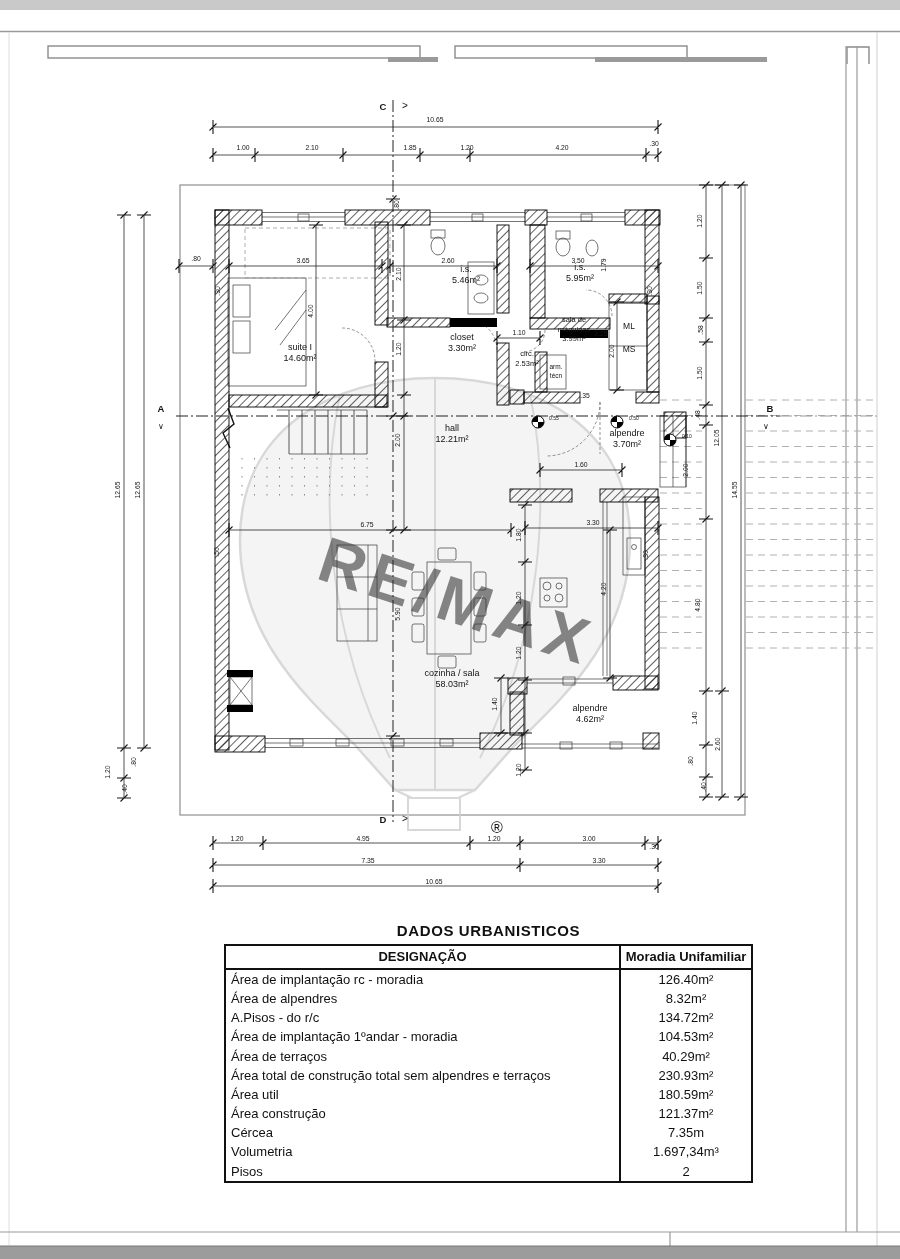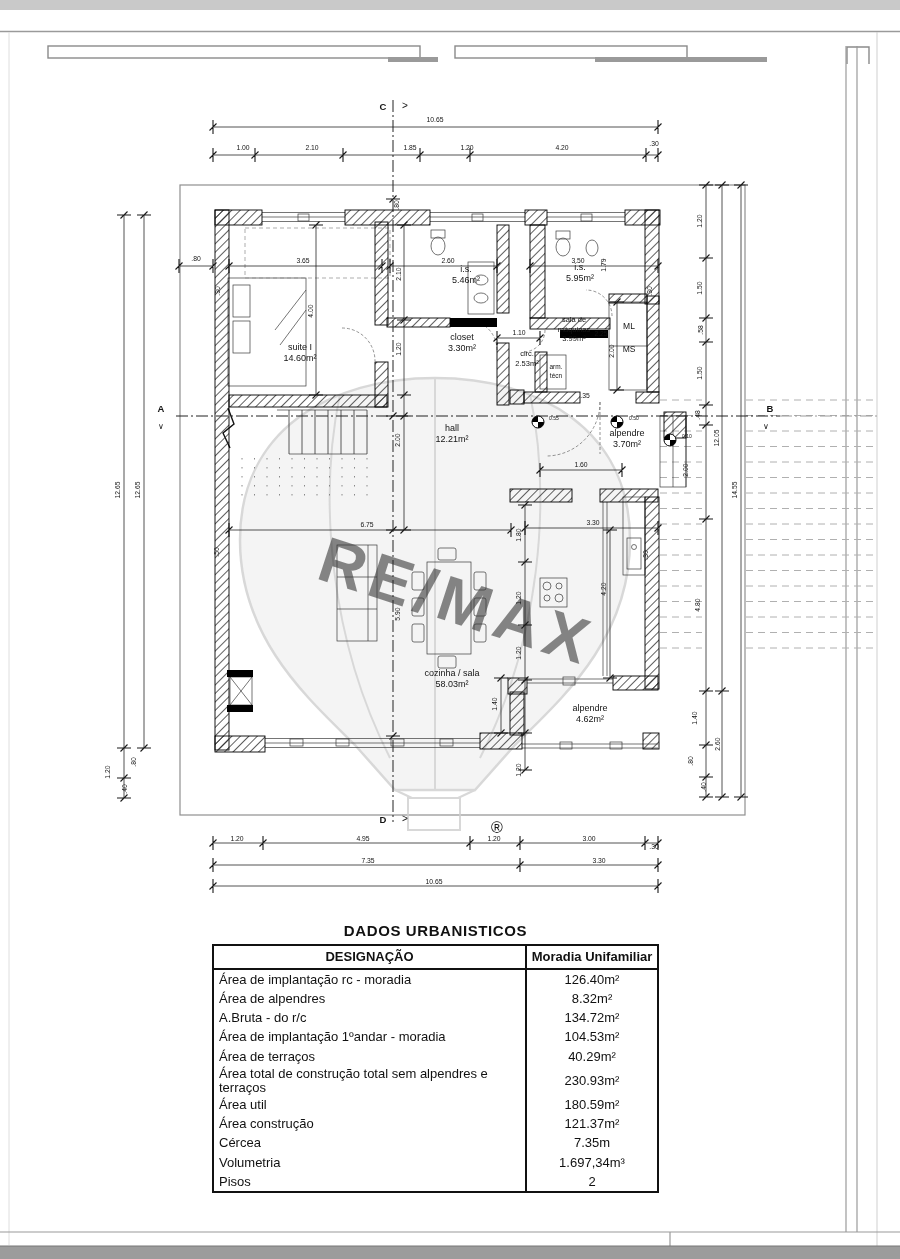--- a/index.html
+++ b/index.html
@@ -1,19 +1,19 @@
 <!DOCTYPE html>
 <html><head>
 <meta charset="utf-8">
 <style>
   html,body{margin:0;padding:0;background:#fff;font-family:"Liberation Sans",sans-serif;}
   #sheet{position:relative;width:900px;height:1259px;background:#fff;overflow:hidden;}
   #planSvg{position:absolute;left:0;top:0;}
   svg text{fill:#141414;font-family:"Liberation Sans",sans-serif;}
-  #tableWrap{position:absolute;left:212px;top:922px;width:447px;}
+  #tableWrap{position:absolute;left:224px;top:922px;width:529px;}
   #tableTitle{text-align:center;font-size:15px;letter-spacing:.6px;color:#111;margin-bottom:5px;font-weight:bold;}
   table.urb{border-collapse:collapse;width:100%;border:2.5px solid #111;}
   table.urb th{border-bottom:2.5px solid #111;font-weight:bold;font-size:13px;padding:3px 0 4px;color:#111;}
   table.urb th.v, table.urb td.v{border-left:2.5px solid #111;width:128px;text-align:center;}
   table.urb td{font-size:13px;height:17.2px;line-height:1.05;color:#111;}
   table.urb td.l{padding-left:5px;}
 </style>
 </head>
 <body>
 
@@ -366,21 +366,21 @@
     <tbody>
           <tr>
             <td class="l">Área de implantação rc - moradia</td>
             <td class="v">126.40m²</td>
           </tr>
           <tr>
             <td class="l">Área de alpendres</td>
             <td class="v">8.32m²</td>
           </tr>
           <tr>
-            <td class="l">A.Bruta - do r/c</td>
+            <td class="l">A.Pisos - do r/c</td>
             <td class="v">134.72m²</td>
           </tr>
           <tr>
             <td class="l">Área de implantação 1ºandar - moradia</td>
             <td class="v">104.53m²</td>
           </tr>
           <tr>
             <td class="l">Área de terraços</td>
             <td class="v">40.29m²</td>
           </tr>

